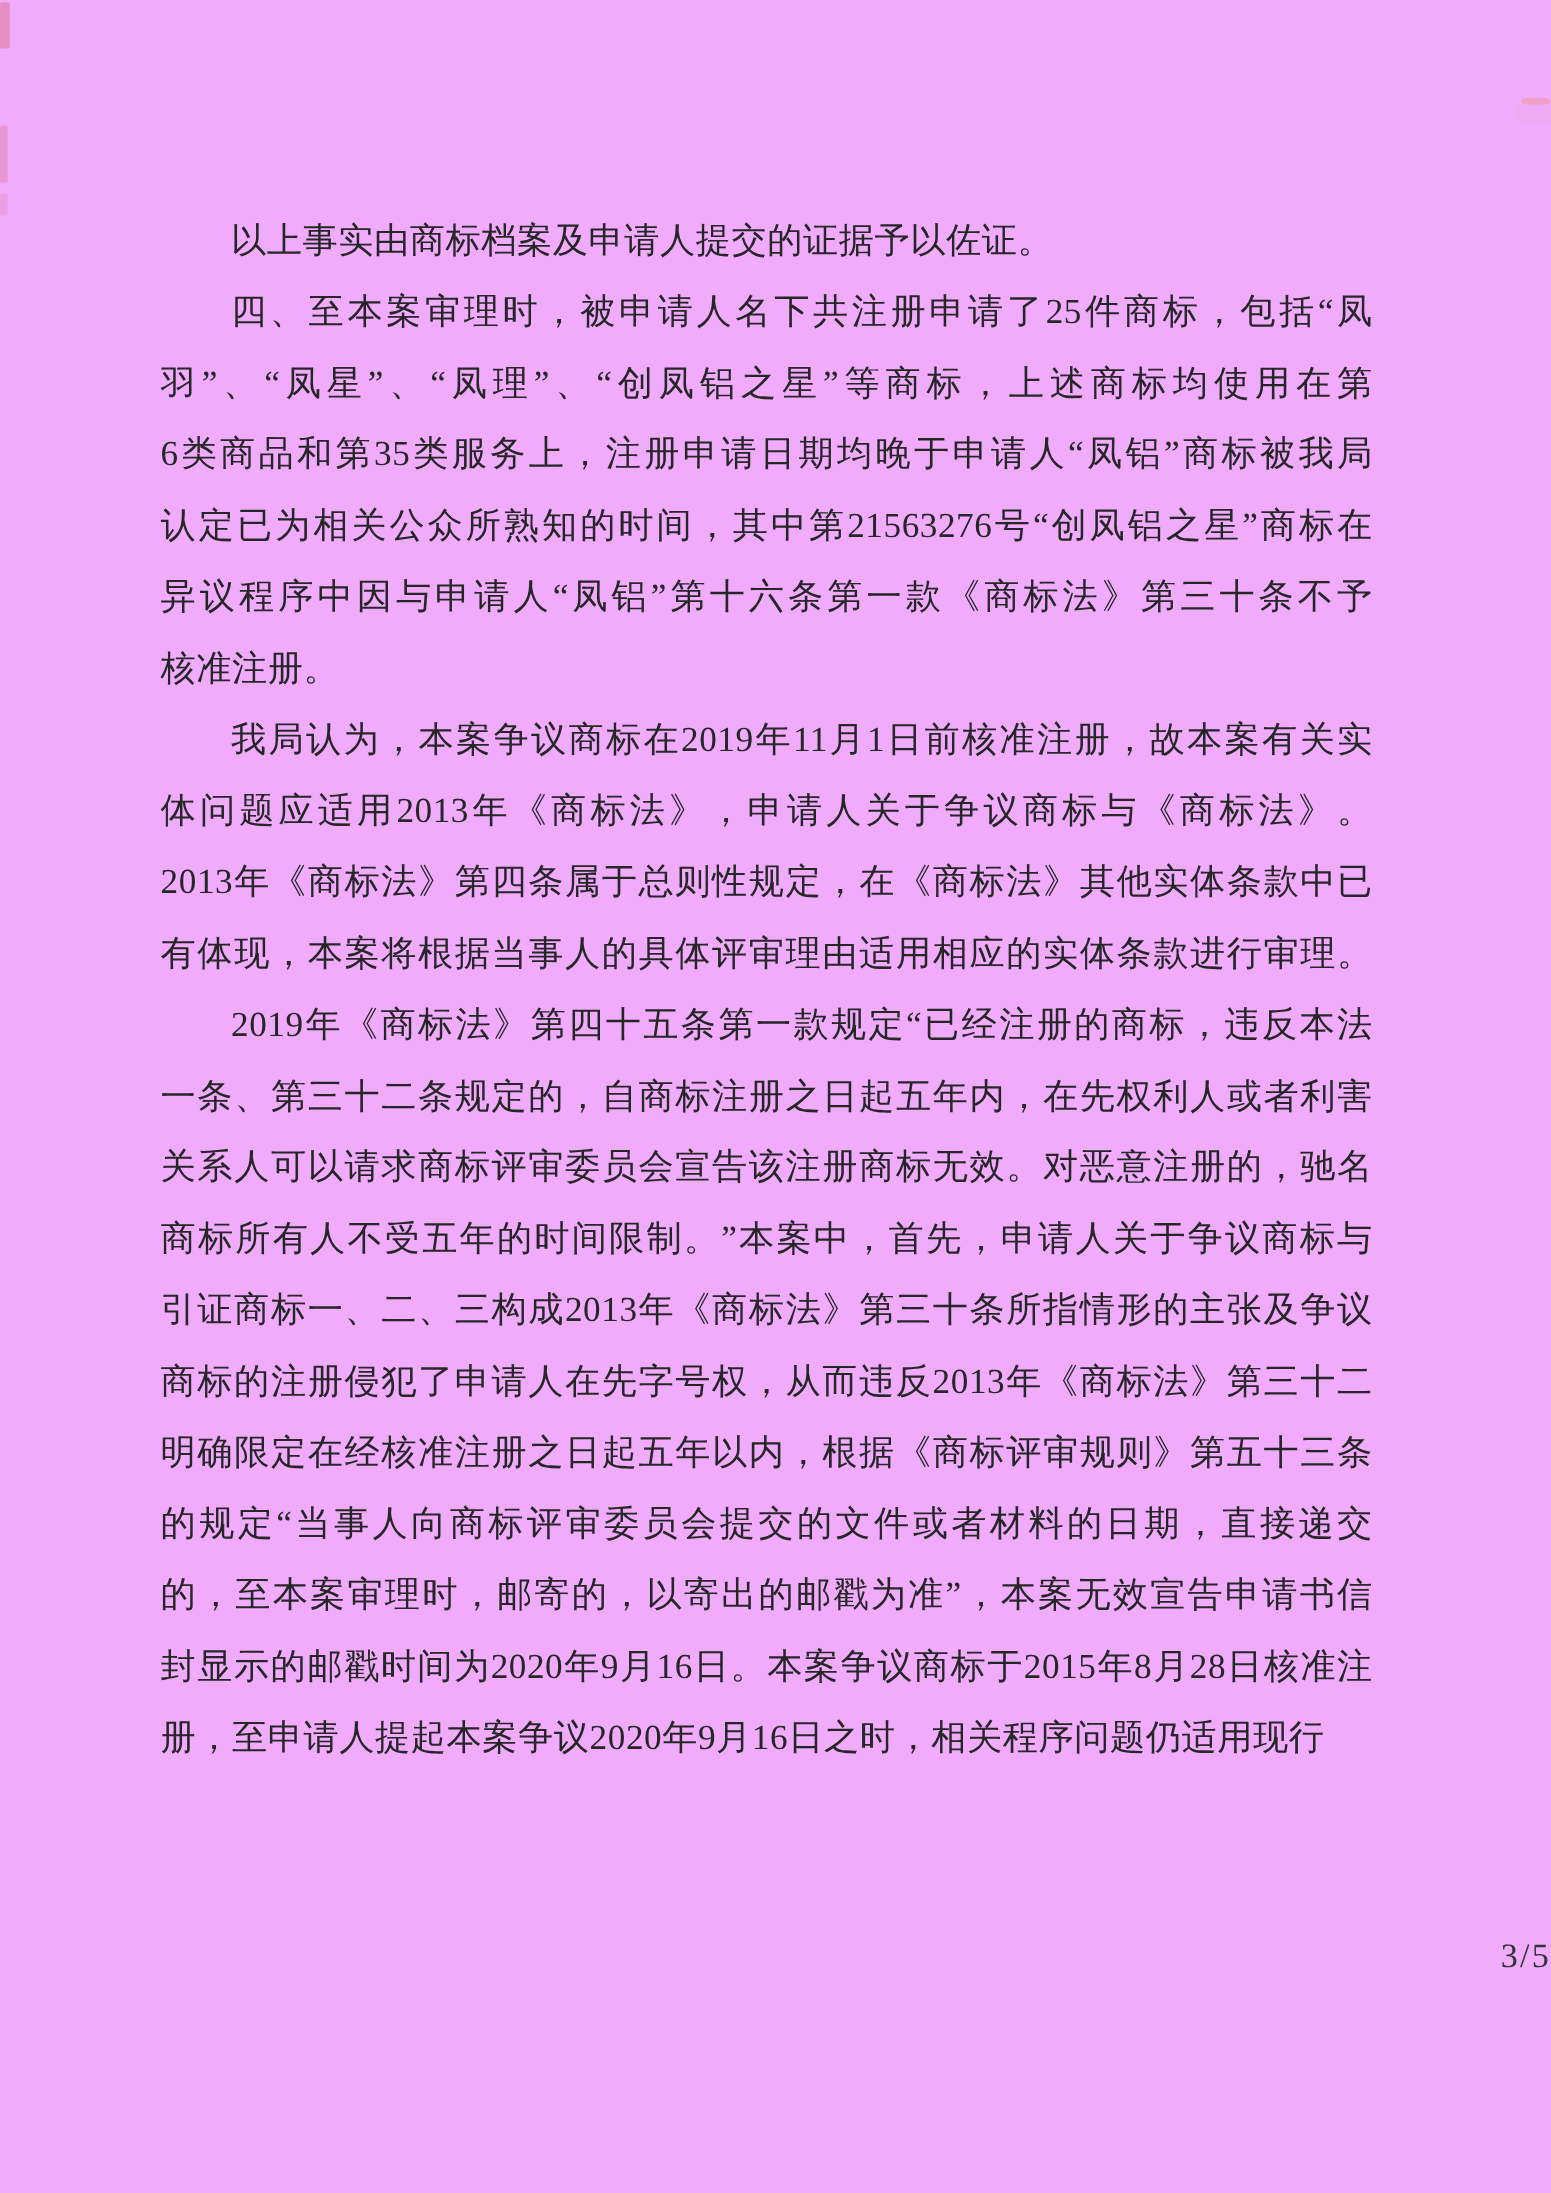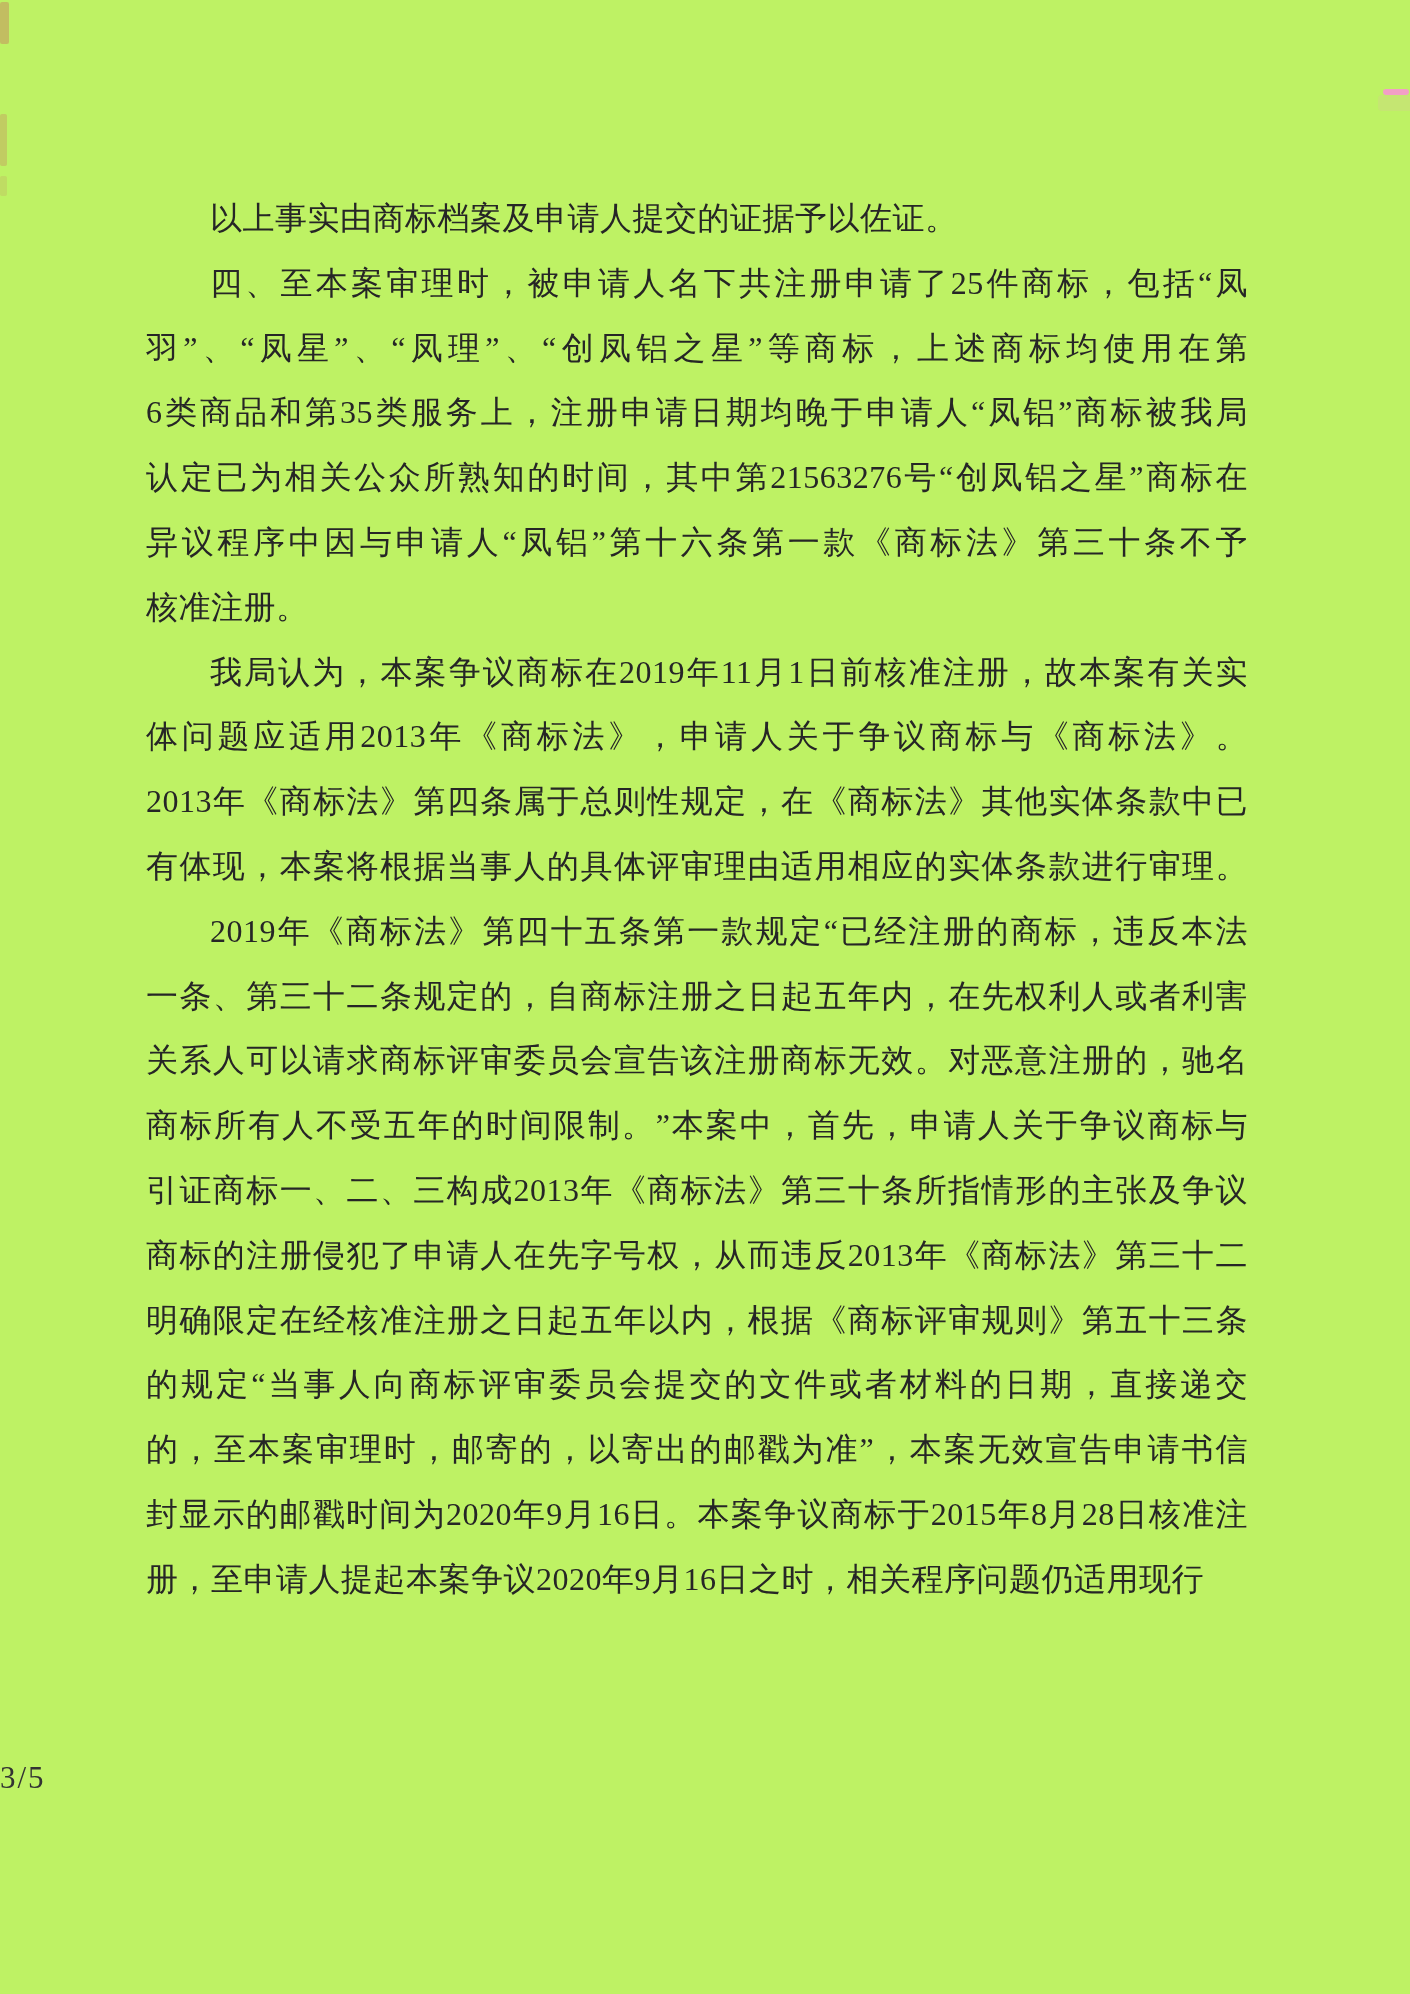--- a/index.html
+++ b/index.html
@@ -7,21 +7,21 @@
     width: 1410px;
     height: 1994px;
     background: #ffffff;
     position: relative;
     font-family: "Liberation Serif", "DejaVu Serif", serif;
   }
   .page {
     position: absolute;
     left: 0; top: 0;
     width: 1410px; height: 1994px;
-    background: #bef264;
+    background: #f0abfc;
     overflow: hidden;
   }
   
   .edge-mark {
     position: absolute;
     left: 0;
     border-radius: 2px;
   }
   .edge-mark.m1 { top: 2px;   width: 9px; height: 42px; opacity: 0.35; }
   .edge-mark.m2 { top: 114px; width: 7px; height: 52px; opacity: 0.25; }
@@ -59,21 +59,21 @@
   .line.endline {
     text-align-last: left;
   }
   .line.indent {
     text-indent: 64px;
   }
   .footer {
     position: absolute;
     left: 0; top: 1760px;
     width: 100%;
-    text-align: left;
+    text-align: right;
     font-size: 31px;
     letter-spacing: 2px;
     color: #333333;
   }
 </style>
 </head>
 <body>
 
 <div class="page">
 

